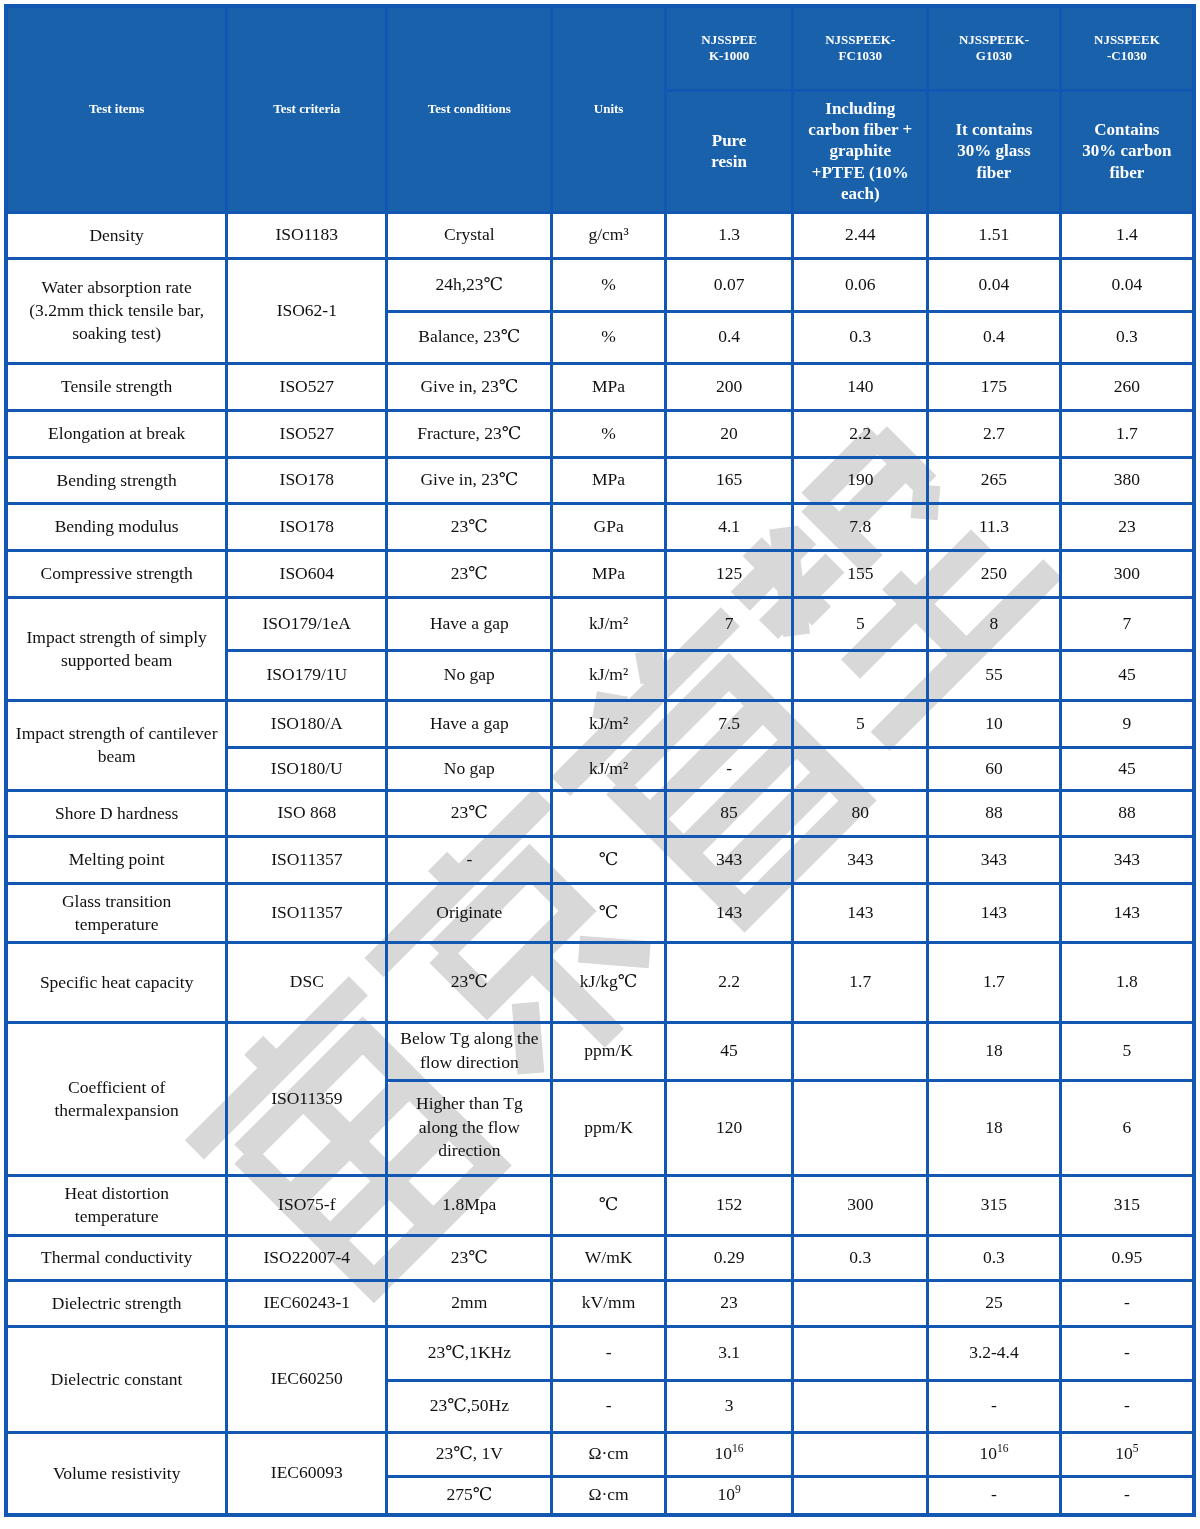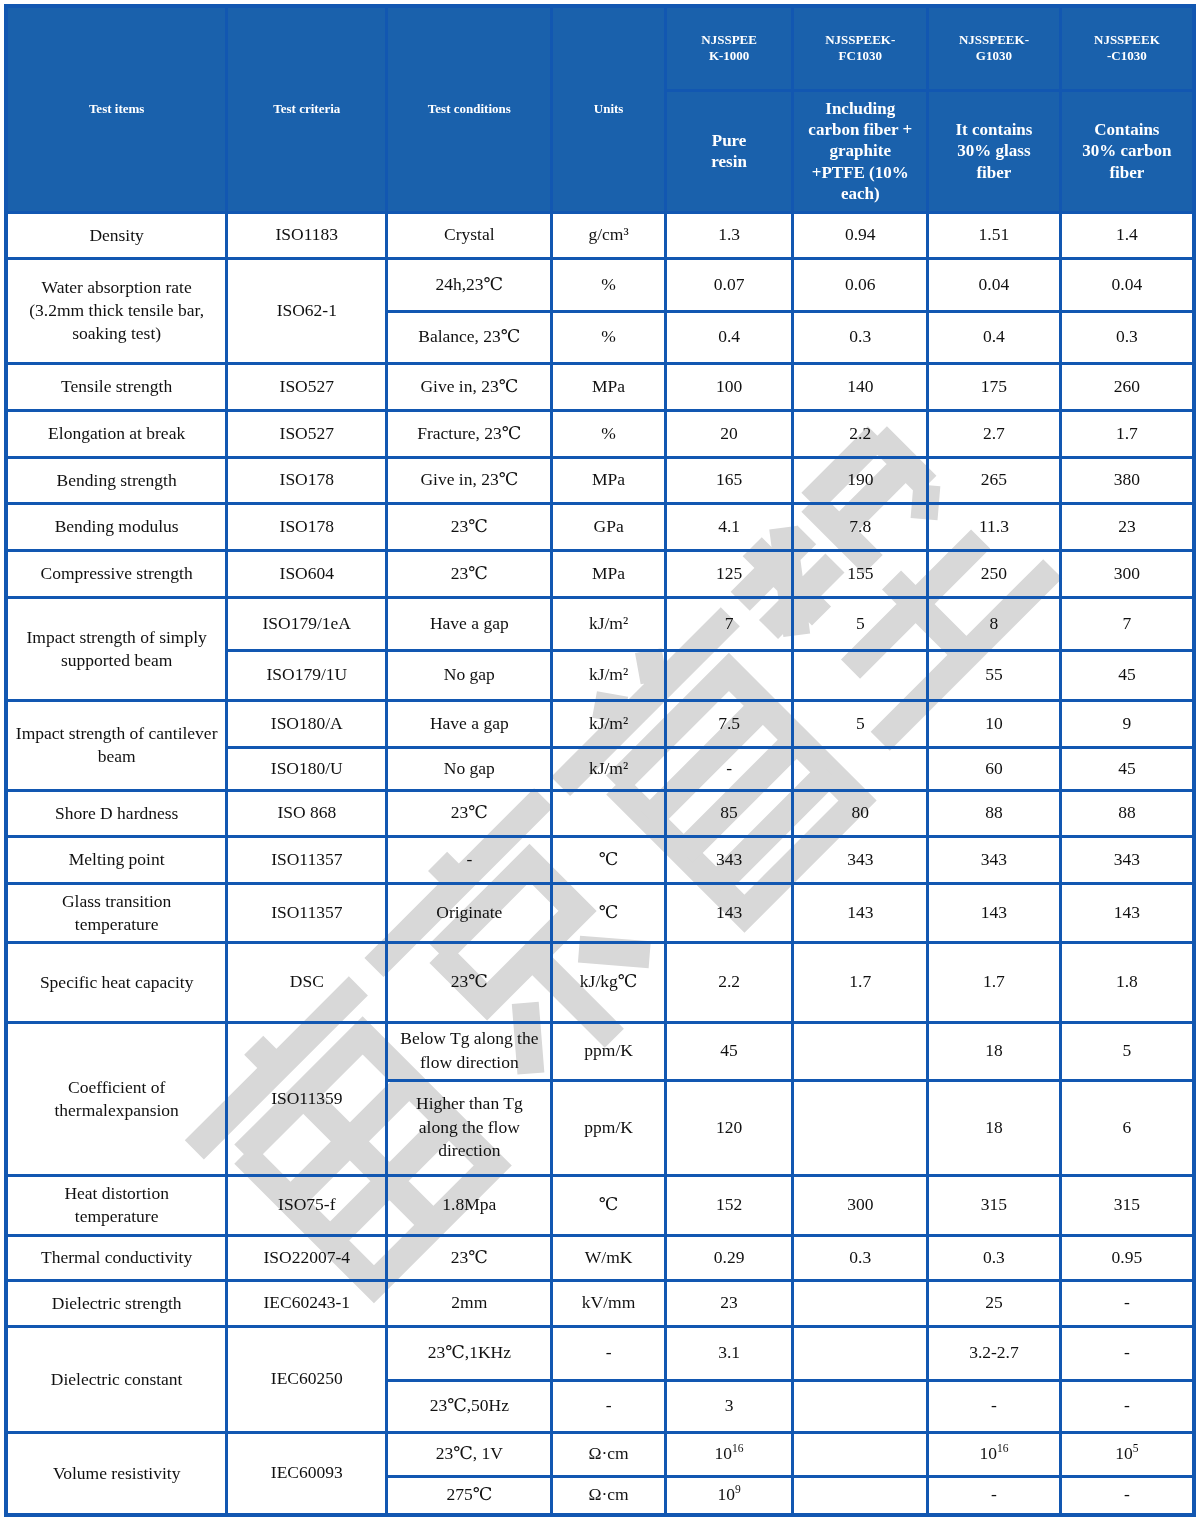--- a/index.html
+++ b/index.html
@@ -140,21 +140,21 @@
 fiber</th>
         </tr>
     </thead>
     <tbody id="table-body">
         <tr style="height: 46px;">
           <td class="item">Density</td>
           <td class="crit">ISO1183</td>
           <td class="cond">Crystal</td>
           <td class="unit">g/cm³</td>
           <td class="val">1.3</td>
-          <td class="val">0.94</td>
+          <td class="val">2.44</td>
           <td class="val">1.51</td>
           <td class="val">1.4</td>
         </tr>
         <tr style="height: 53px;">
           <td class="item" rowspan="2">Water absorption rate
 (3.2mm thick tensile bar,
 soaking test)</td>
           <td class="crit" rowspan="2">ISO62-1</td>
           <td class="cond">24h,23℃</td>
           <td class="unit">%</td>
@@ -169,21 +169,21 @@
           <td class="val">0.4</td>
           <td class="val">0.3</td>
           <td class="val">0.4</td>
           <td class="val">0.3</td>
         </tr>
         <tr style="height: 47px;">
           <td class="item">Tensile strength</td>
           <td class="crit">ISO527</td>
           <td class="cond">Give in, 23℃</td>
           <td class="unit">MPa</td>
-          <td class="val">100</td>
+          <td class="val">200</td>
           <td class="val">140</td>
           <td class="val">175</td>
           <td class="val">260</td>
         </tr>
         <tr style="height: 47px;">
           <td class="item">Elongation at break</td>
           <td class="crit">ISO527</td>
           <td class="cond">Fracture, 23℃</td>
           <td class="unit">%</td>
           <td class="val">20</td>
@@ -355,21 +355,21 @@
           <td class="val">25</td>
           <td class="val">-</td>
         </tr>
         <tr style="height: 54px;">
           <td class="item" rowspan="2">Dielectric constant</td>
           <td class="crit" rowspan="2">IEC60250</td>
           <td class="cond">23℃,1KHz</td>
           <td class="unit">-</td>
           <td class="val">3.1</td>
           <td class="val"></td>
-          <td class="val">3.2-2.7</td>
+          <td class="val">3.2-4.4</td>
           <td class="val">-</td>
         </tr>
         <tr style="height: 52px;">
           <td class="cond">23℃,50Hz</td>
           <td class="unit">-</td>
           <td class="val">3</td>
           <td class="val"></td>
           <td class="val">-</td>
           <td class="val">-</td>
         </tr>

